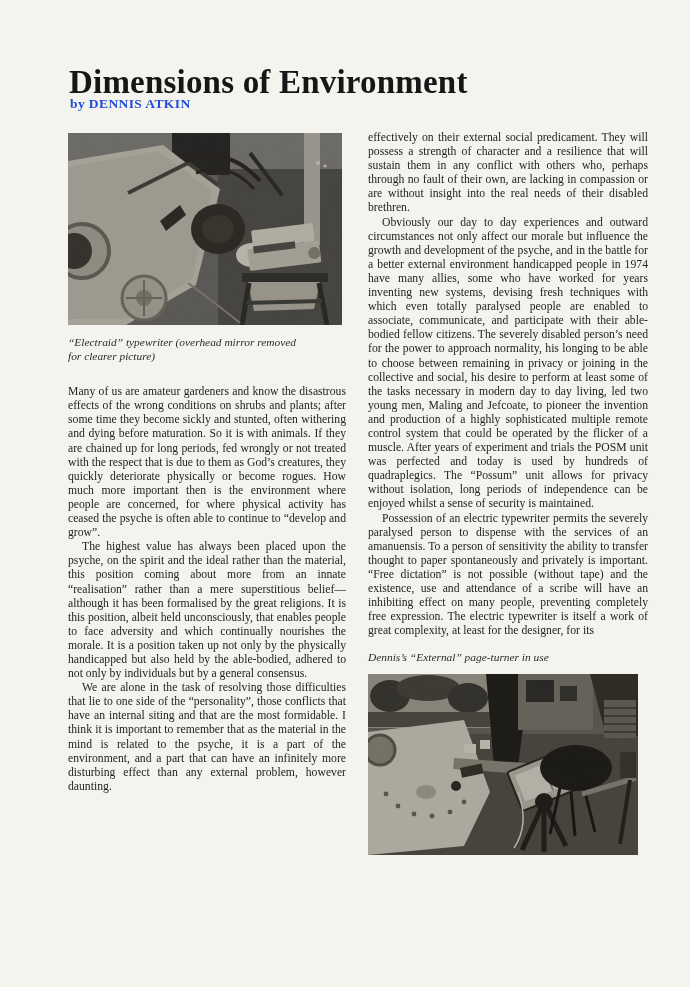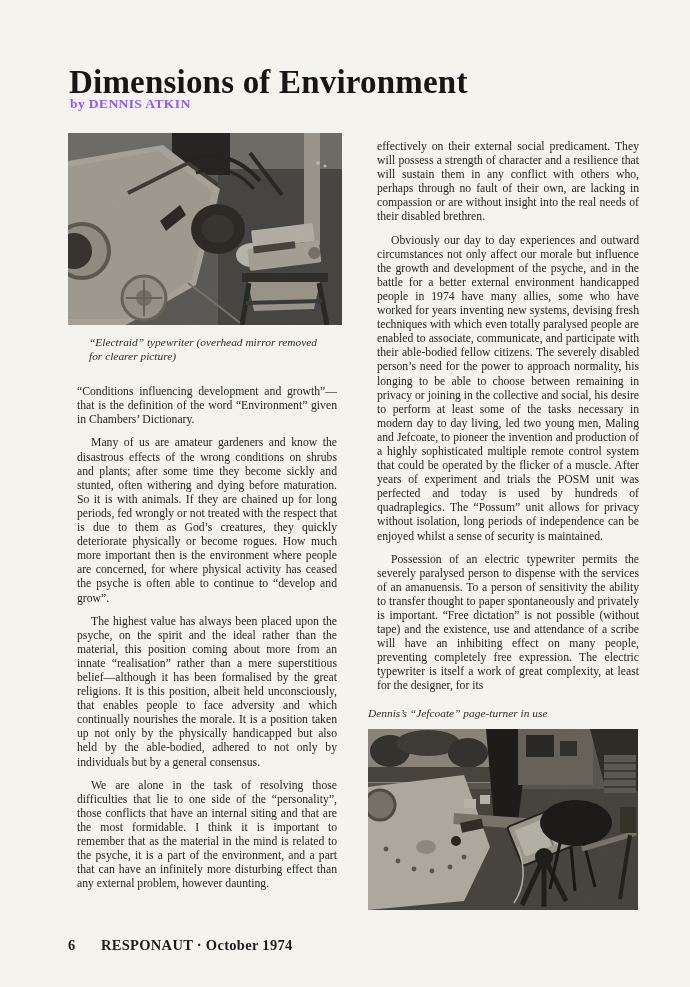--- a/index.html
+++ b/index.html
@@ -14,39 +14,39 @@
     padding-left:32px;
   }
   .title {
     position:absolute; left:69px; top:42px;
     font-size:33px; font-weight:bold; letter-spacing:0.2px;
     color:#161616; white-space:nowrap;
   }
   .byline {
     position:absolute; left:70px; top:96px;
     font-size:13.5px; font-weight:bold; letter-spacing:0.4px;
-    color:#8b5cf6;
+    color:#1d4ed8;
   }
   .col {
     position:absolute;
     font-size:11.7px; line-height:14.1px;
     text-align:justify;
   }
   .col-left  { left:68px; top:133px; width:278px; }
   .col-right { left:368px; top:131px; width:280px; }
   .photo-frame { line-height:0; }
   .photo-frame svg { display:block; }
   .caption {
     font-style:italic; font-size:11.4px; line-height:13.6px;
     color:#2b2b2b; text-align:left;
   }
-  .caption-1 { margin:11px 0 0 21px; width:228px; }
+  .caption-1 { margin:11px 0 0 0; width:228px; }
   .caption-2 { margin-top:13px; }
   .photo-2 { margin-top:9px; }
-  .paragraphs p { margin:9px; text-indent:14px; }
+  .paragraphs p { margin:0; text-indent:14px; }
   .paragraphs p:first-child { text-indent:0; }
   .col-left .paragraphs { margin-top:22px; }
   .footer {
     position:absolute; left:68px; top:937px;
     font-size:14.5px; font-weight:bold; color:#1c1c1c;
     letter-spacing:0.3px;
   }
   .footer .page-num { display:inline-block; width:33px; }
 </style>
 </head>
@@ -102,36 +102,35 @@
         <line x1="251" y1="150" x2="259" y2="192" stroke="#30302c" stroke-width="5"></line>
         <line x1="178" y1="170" x2="254" y2="168" stroke="#454540" stroke-width="4"></line>
         <path d="M120,150 q30,22 52,40" fill="none" stroke="#8b887f" stroke-width="2"></path>
         <rect x="0" y="0" width="274" height="192" filter="url(#grain1)" opacity="0.16"></rect>
       </svg>
     </div>
 
     <div class="caption caption-1">“Electraid” typewriter (overhead mirror removed for clearer picture)</div>
 
     <div class="paragraphs">
-        <p>“Conditions influencing development and growth”—that is the definition of the word “Environment” given in Chambers’ Dictionary.</p>
         <p>Many of us are amateur gardeners and know the disastrous effects of the wrong conditions on shrubs and plants; after some time they become sickly and stunted, often withering and dying before maturation. So it is with animals. If they are chained up for long periods, fed wrongly or not treated with the respect that is due to them as God’s creatures, they quickly deteriorate physically or become rogues. How much more important then is the environment where people are concerned, for where physical activity has ceased the psyche is often able to continue to “develop and grow”.</p>
         <p>The highest value has always been placed upon the psyche, on the spirit and the ideal rather than the material, this position coming about more from an innate “realisation” rather than a mere superstitious belief—although it has been formalised by the great religions. It is this position, albeit held unconsciously, that enables people to face adversity and which continually nourishes the morale. It is a position taken up not only by the physically handicapped but also held by the able-bodied, adhered to not only by individuals but by a general consensus.</p>
         <p>We are alone in the task of resolving those difficulties that lie to one side of the “personality”, those conflicts that have an internal siting and that are the most formidable. I think it is important to remember that as the material in the mind is related to the psyche, it is a part of the environment, and a part that can have an infinitely more disturbing effect than any external problem, however daunting.</p>
       </div>
   </div>
 
   <div class="col col-right">
 
     <div class="paragraphs">
         <p>effectively on their external social predicament. They will possess a strength of character and a resilience that will sustain them in any conflict with others who, perhaps through no fault of their own, are lacking in compassion or are without insight into the real needs of their disabled brethren.</p>
         <p>Obviously our day to day experiences and outward circumstances not only affect our morale but influence the growth and development of the psyche, and in the battle for a better external environment handicapped people in 1974 have many allies, some who have worked for years inventing new systems, devising fresh techniques with which even totally paralysed people are enabled to associate, communicate, and participate with their able-bodied fellow citizens. The severely disabled person’s need for the power to approach normality, his longing to be able to choose between remaining in privacy or joining in the collective and social, his desire to perform at least some of the tasks necessary in modern day to day living, led two young men, Maling and Jefcoate, to pioneer the invention and production of a highly sophisticated multiple remote control system that could be operated by the flicker of a muscle. After years of experiment and trials the POSM unit was perfected and today is used by hundreds of quadraplegics. The “Possum” unit allows for privacy without isolation, long periods of independence can be enjoyed whilst a sense of security is maintained.</p>
         <p>Possession of an electric typewriter permits the severely paralysed person to dispense with the services of an amanuensis. To a person of sensitivity the ability to transfer thought to paper spontaneously and privately is important. “Free dictation” is not possible (without tape) and the existence, use and attendance of a scribe will have an inhibiting effect on many people, preventing completely free expression. The electric typewriter is itself a work of great complexity, at least for the designer, for its</p>
       </div>
 
-    <div class="caption caption-2">Dennis’s “Jefcoate” page-turner in use</div>
+    <div class="caption caption-2">Dennis’s “External” page-turner in use</div>
 
     <div class="photo-frame photo-2">
       <svg width="270" height="181" viewBox="0 0 270 181">
         <defs>
           <filter id="grain2" x="0" y="0" width="100%" height="100%">
             <feTurbulence type="fractalNoise" baseFrequency="0.85" numOctaves="2" stitchTiles="stitch"></feTurbulence>
             <feColorMatrix type="matrix" values="0 0 0 0 0  0 0 0 0 0  0 0 0 0 0  0.9 0.9 0.9 0 0"></feColorMatrix>
           </filter>
         </defs>
         <rect x="0" y="0" width="270" height="181" fill="#55524b"></rect>
@@ -182,17 +181,14 @@
         <line x1="216" y1="114" x2="227" y2="158" stroke="#1d1c19" stroke-width="3"></line>
         <line x1="203" y1="118" x2="207" y2="162" stroke="#1d1c19" stroke-width="3"></line>
         <line x1="214" y1="120" x2="268" y2="104" stroke="#8f8a7e" stroke-width="5"></line>
         <line x1="262" y1="106" x2="252" y2="170" stroke="#2a2822" stroke-width="4"></line>
         <rect x="252" y="78" width="16" height="26" fill="#403d33"></rect>
         <rect x="0" y="0" width="270" height="181" filter="url(#grain2)" opacity="0.16"></rect>
       </svg>
     </div>
   </div>
 
-  <div class="footer">
-    <span class="page-num">6</span><span>RESPONAUT · October 1974</span>
-  </div>
 
 </div>
 
 </body></html>

